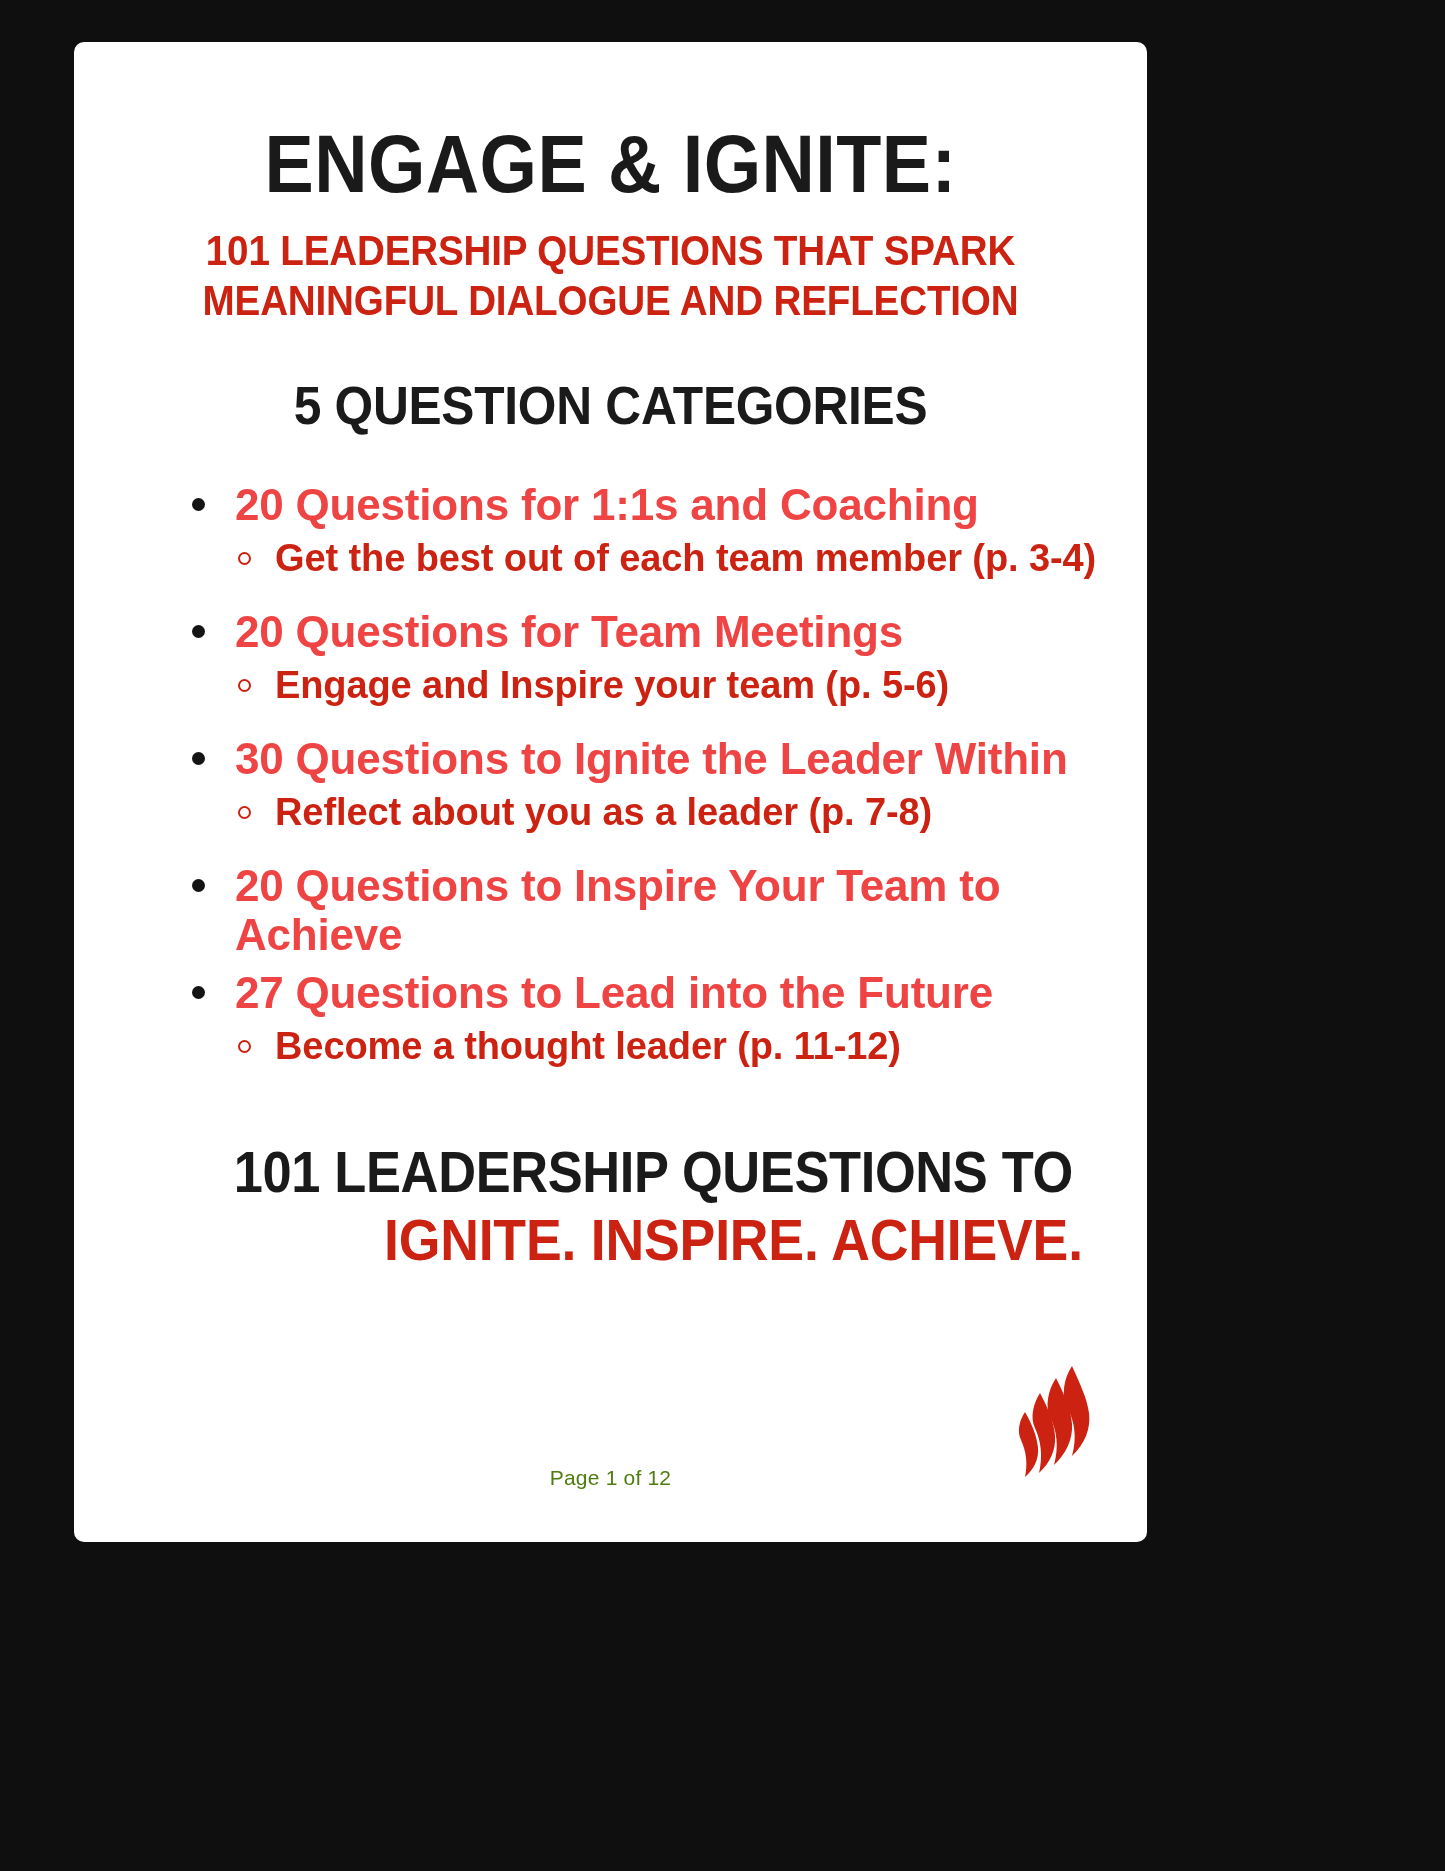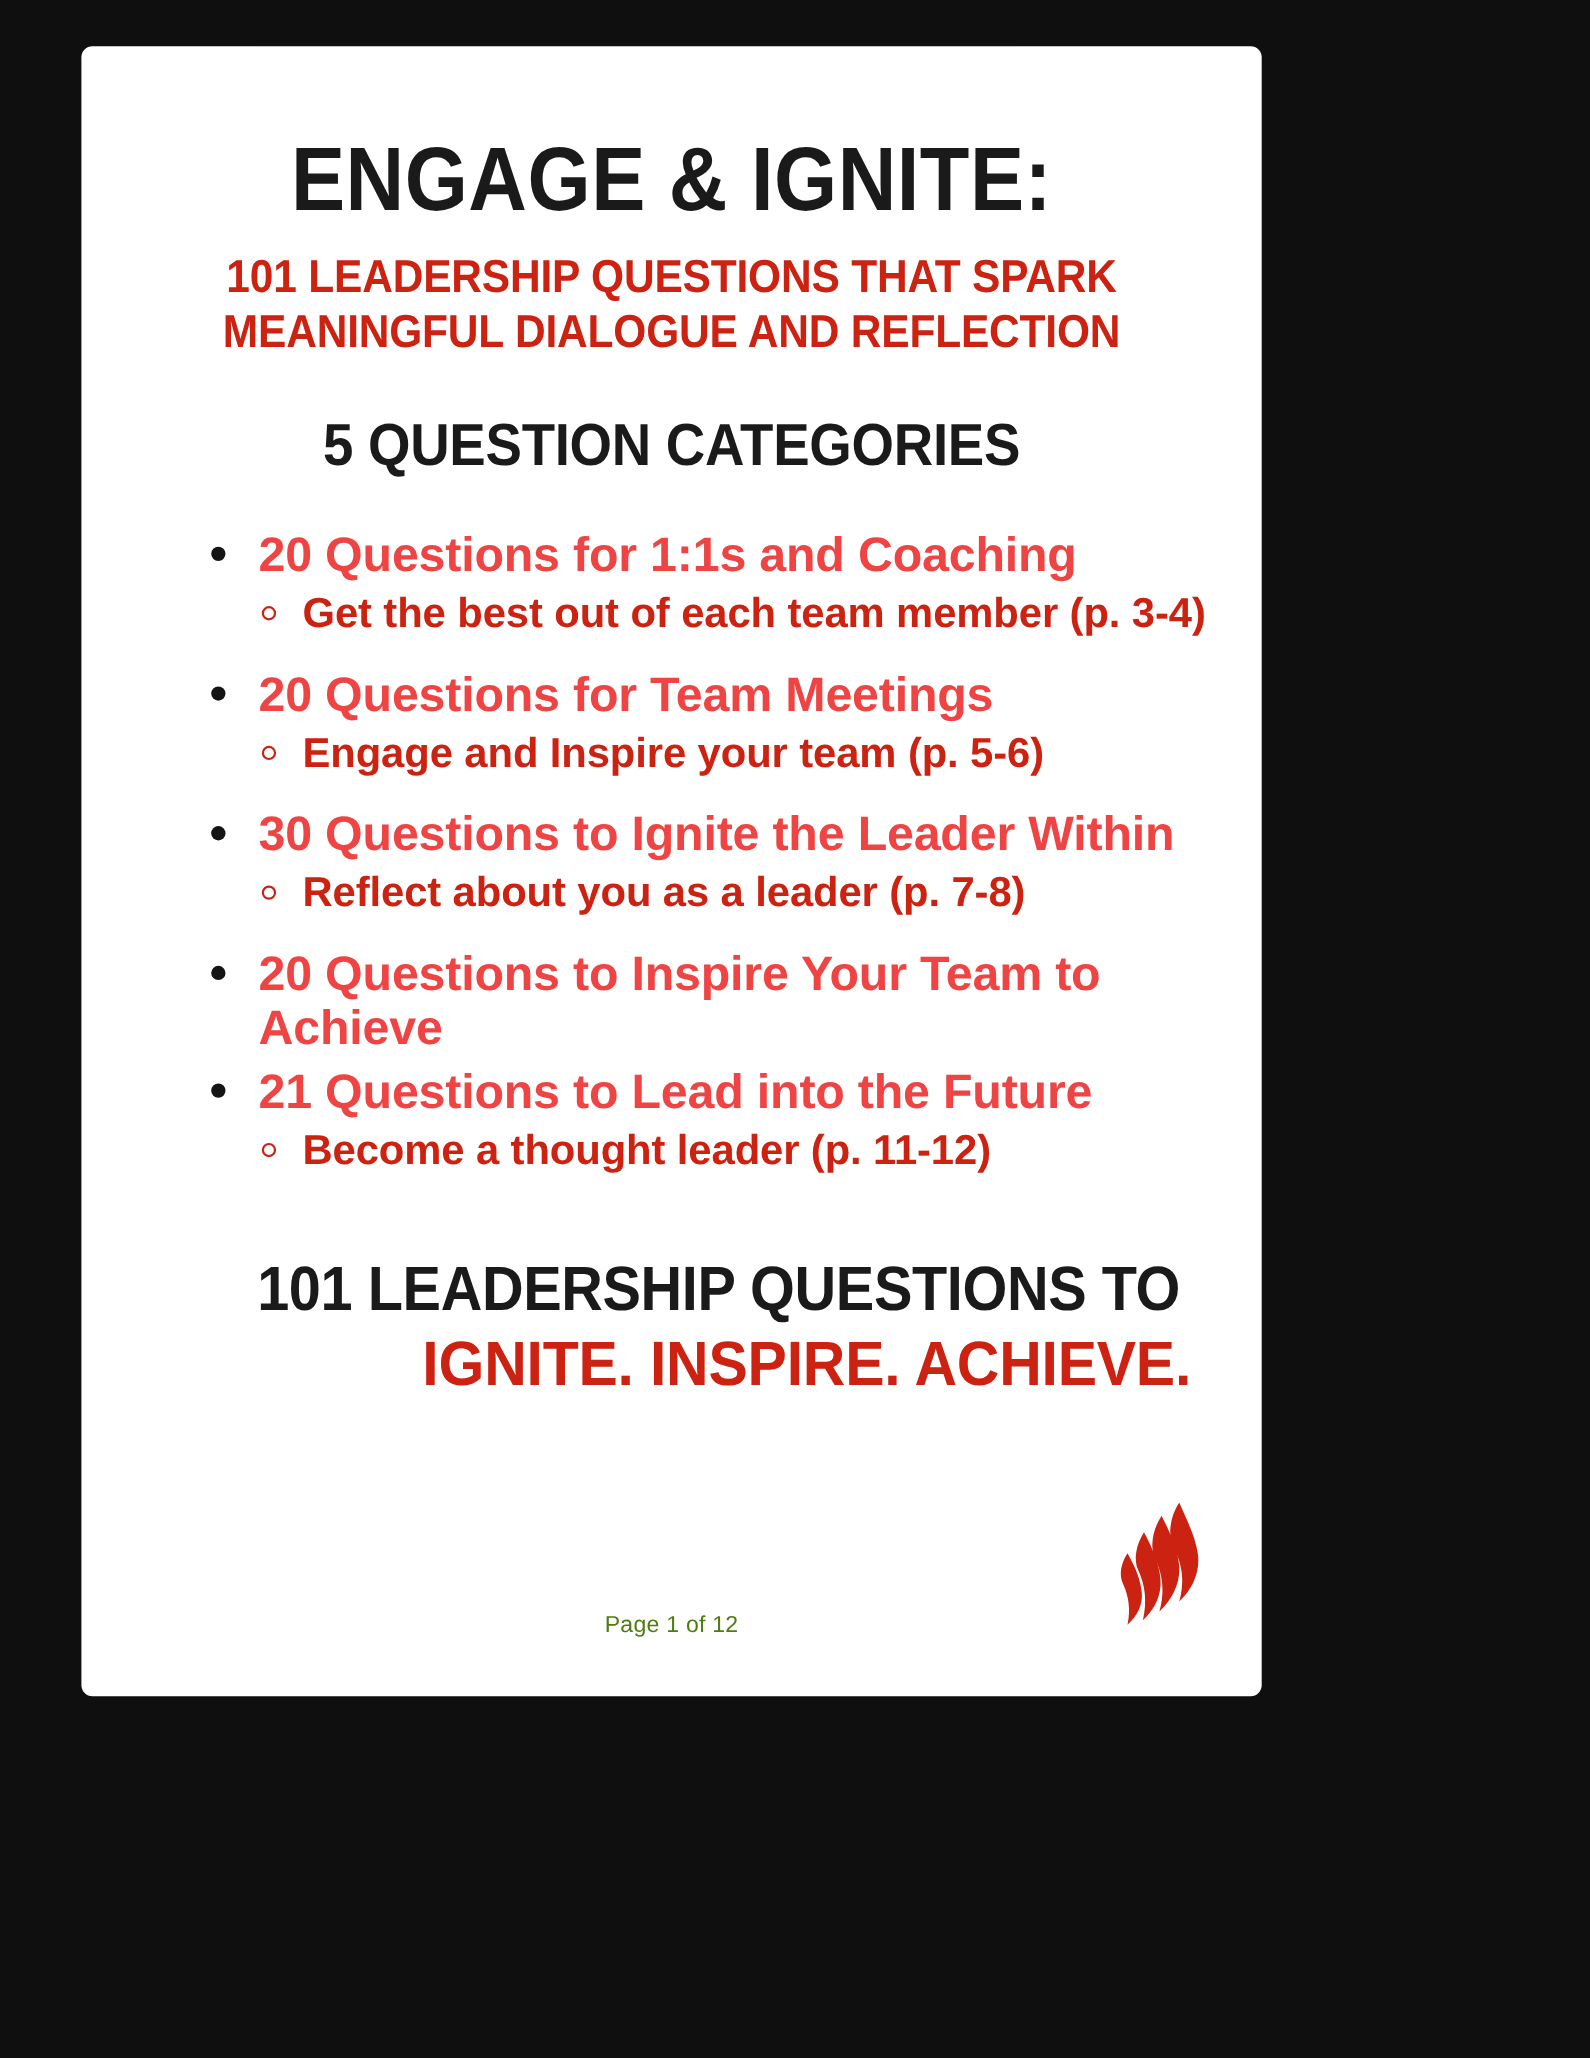--- a/index.html
+++ b/index.html
@@ -250,21 +250,21 @@
         <li class="cat">
           <div class="cat-main">
             <span class="bullet-dot"></span>
             <span class="cat-main-text">20 Questions to Inspire Your Team to Achieve</span>
           </div>
         </li>
 
         <li class="cat">
           <div class="cat-main">
             <span class="bullet-dot"></span>
-            <span class="cat-main-text">21 Questions to Lead into the Future</span>
+            <span class="cat-main-text">27 Questions to Lead into the Future</span>
           </div>
           <div class="cat-sub">
             <span class="bullet-ring"></span>
             <span class="cat-sub-text">Become a thought leader (p. 11-12)</span>
           </div>
         </li>
 
       </ul>
 
       <div class="closing">

